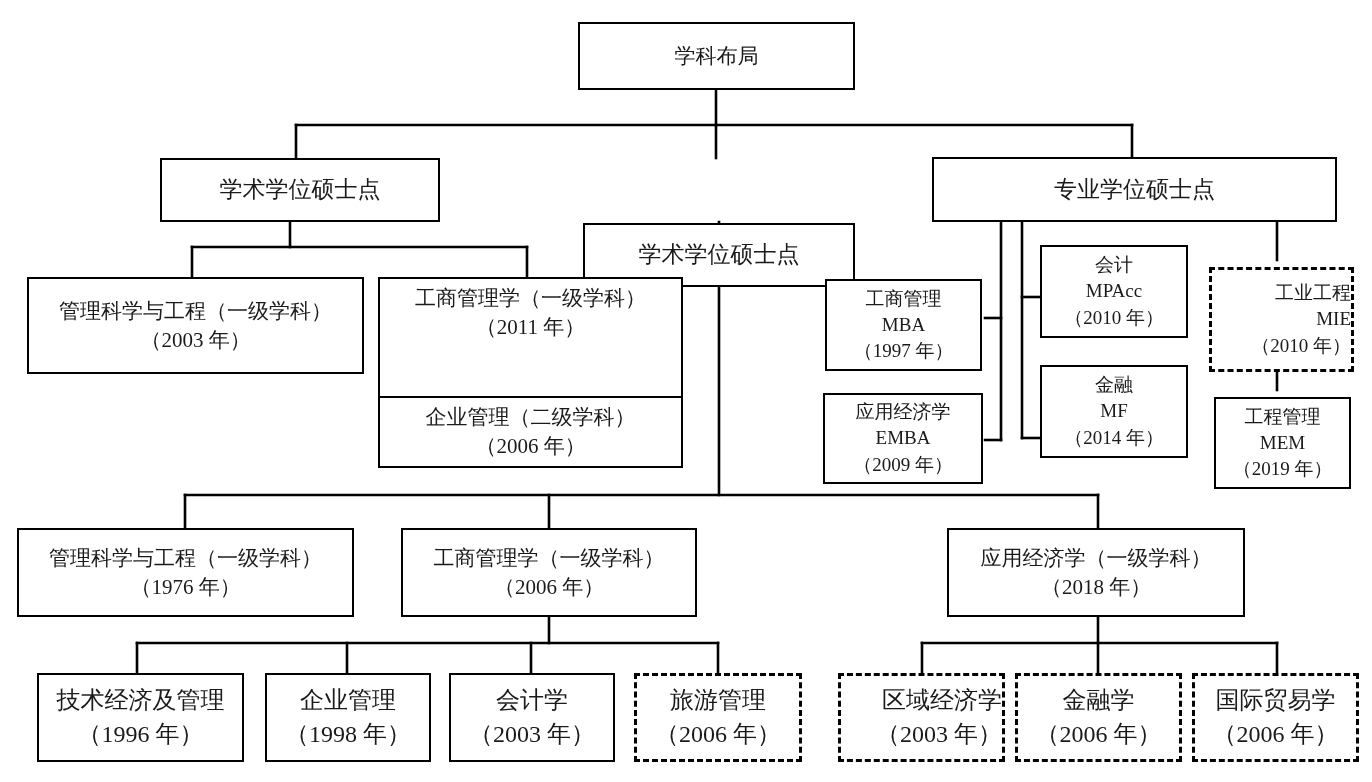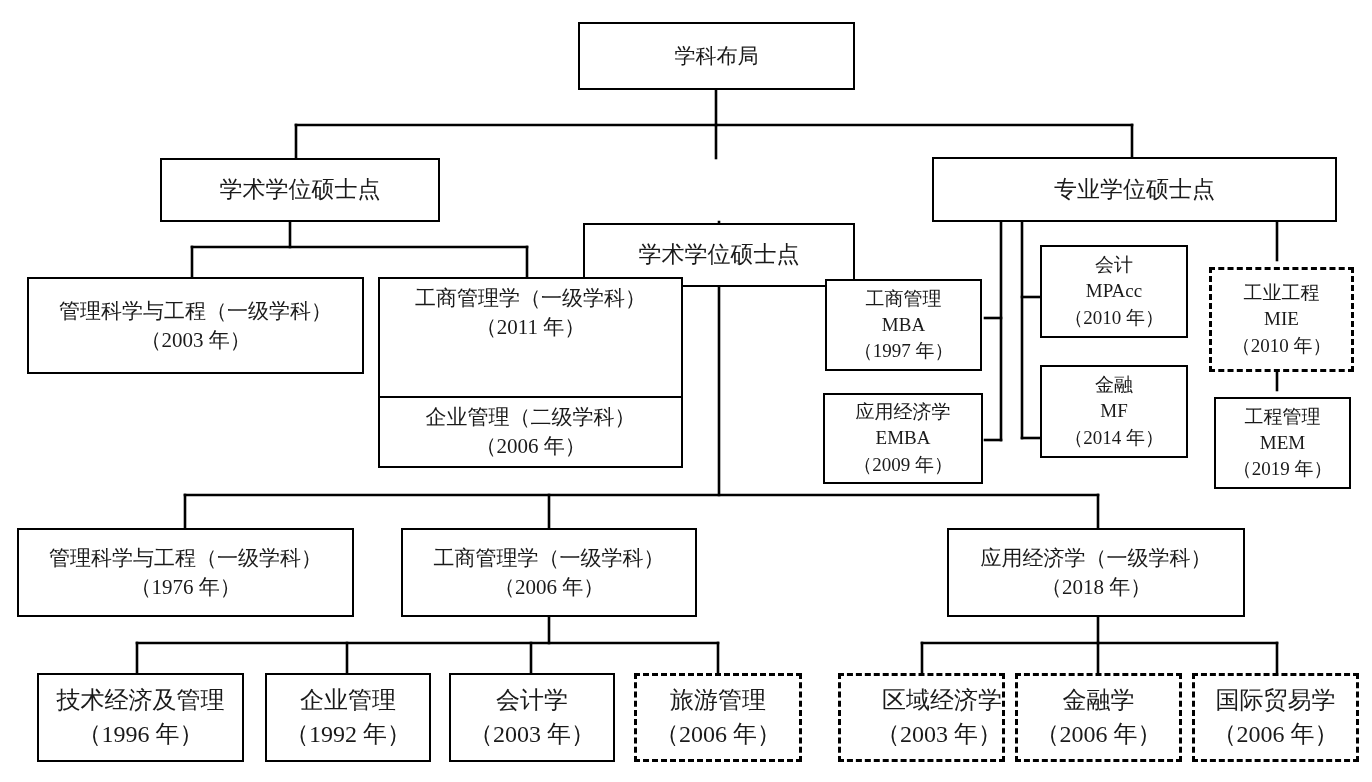--- a/index.html
+++ b/index.html
@@ -177,21 +177,21 @@
     <span class="line">MPAcc</span>
     <span class="line">（2010 年）</span>
   </div>
 
   <div class="node sz-prof" style="left:1040px; top:358px; width:148px; height:93px;">
     <span class="line">金融</span>
     <span class="line">MF</span>
     <span class="line">（2014 年）</span>
   </div>
 
-  <div class="node dashed sz-prof" style="left:1209px; top:260px; width:145px; height:105px;">
+  <div class="node dashed sz-prof" style="left:1209px; top:260px; width:145px; height:105px;align-items:flex-end;">
     <span class="line">工业工程</span>
     <span class="line">MIE</span>
     <span class="line">（2010 年）</span>
   </div>
 
   <div class="node sz-prof" style="left:1214px; top:390px; width:137px; height:92px;">
     <span class="line">工程管理</span>
     <span class="line">MEM</span>
     <span class="line">（2019 年）</span>
   </div>
@@ -211,21 +211,21 @@
     <span class="line">（2018 年）</span>
   </div>
 
   <div class="node sz-leaf" style="left:37px; top:673px; width:207px; height:89px;">
     <span class="line">技术经济及管理</span>
     <span class="line">（1996 年）</span>
   </div>
 
   <div class="node sz-leaf" style="left:265px; top:673px; width:166px; height:89px;">
     <span class="line">企业管理</span>
-    <span class="line">（1992 年）</span>
+    <span class="line">（1998 年）</span>
   </div>
 
   <div class="node sz-leaf" style="left:449px; top:673px; width:166px; height:89px;">
     <span class="line">会计学</span>
     <span class="line">（2003 年）</span>
   </div>
 
   <div class="node dashed sz-leaf" style="left:634px; top:673px; width:168px; height:89px;">
     <span class="line">旅游管理</span>
     <span class="line">（2006 年）</span>

